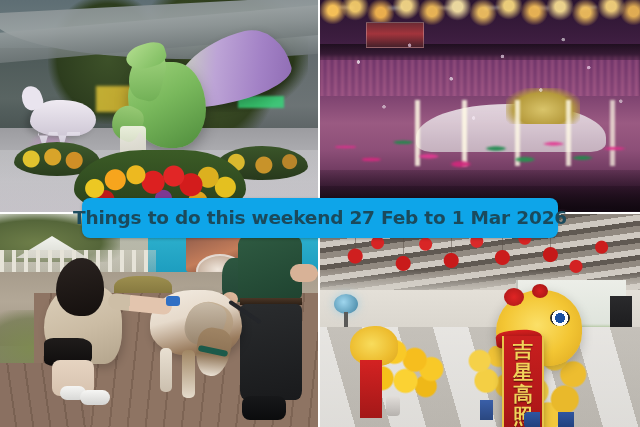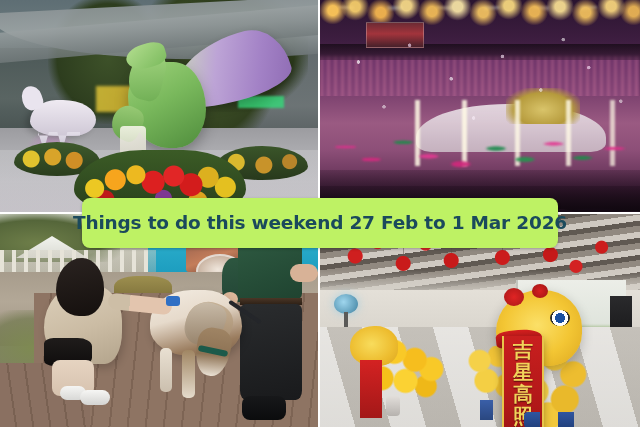--- a/index.html
+++ b/index.html
@@ -666,22 +666,22 @@
     background:
       linear-gradient(180deg,#2f55a0,#21407c) 0 0/16px 16px no-repeat,
       linear-gradient(180deg,#2f55a0,#21407c) 34px 0/16px 16px no-repeat;
     border-radius:4px;
   }
 
   
   #title-banner {
     position:absolute;
     left:82px; top:198px;
-    width:476px; height:50px;
-    background:#bef264;
+    width:476px; height:40px;
+    background:#0ea5e9;
     border-radius:8px;
     display:flex; align-items:center; justify-content:center;
     box-shadow:0 1px 3px rgba(0,0,0,.25);
     z-index:40;
   }
   #title-text {
     color:#1b4a5c;
     font-family:"DejaVu Sans", sans-serif;
     font-weight:bold;
     font-size:18.5px;

